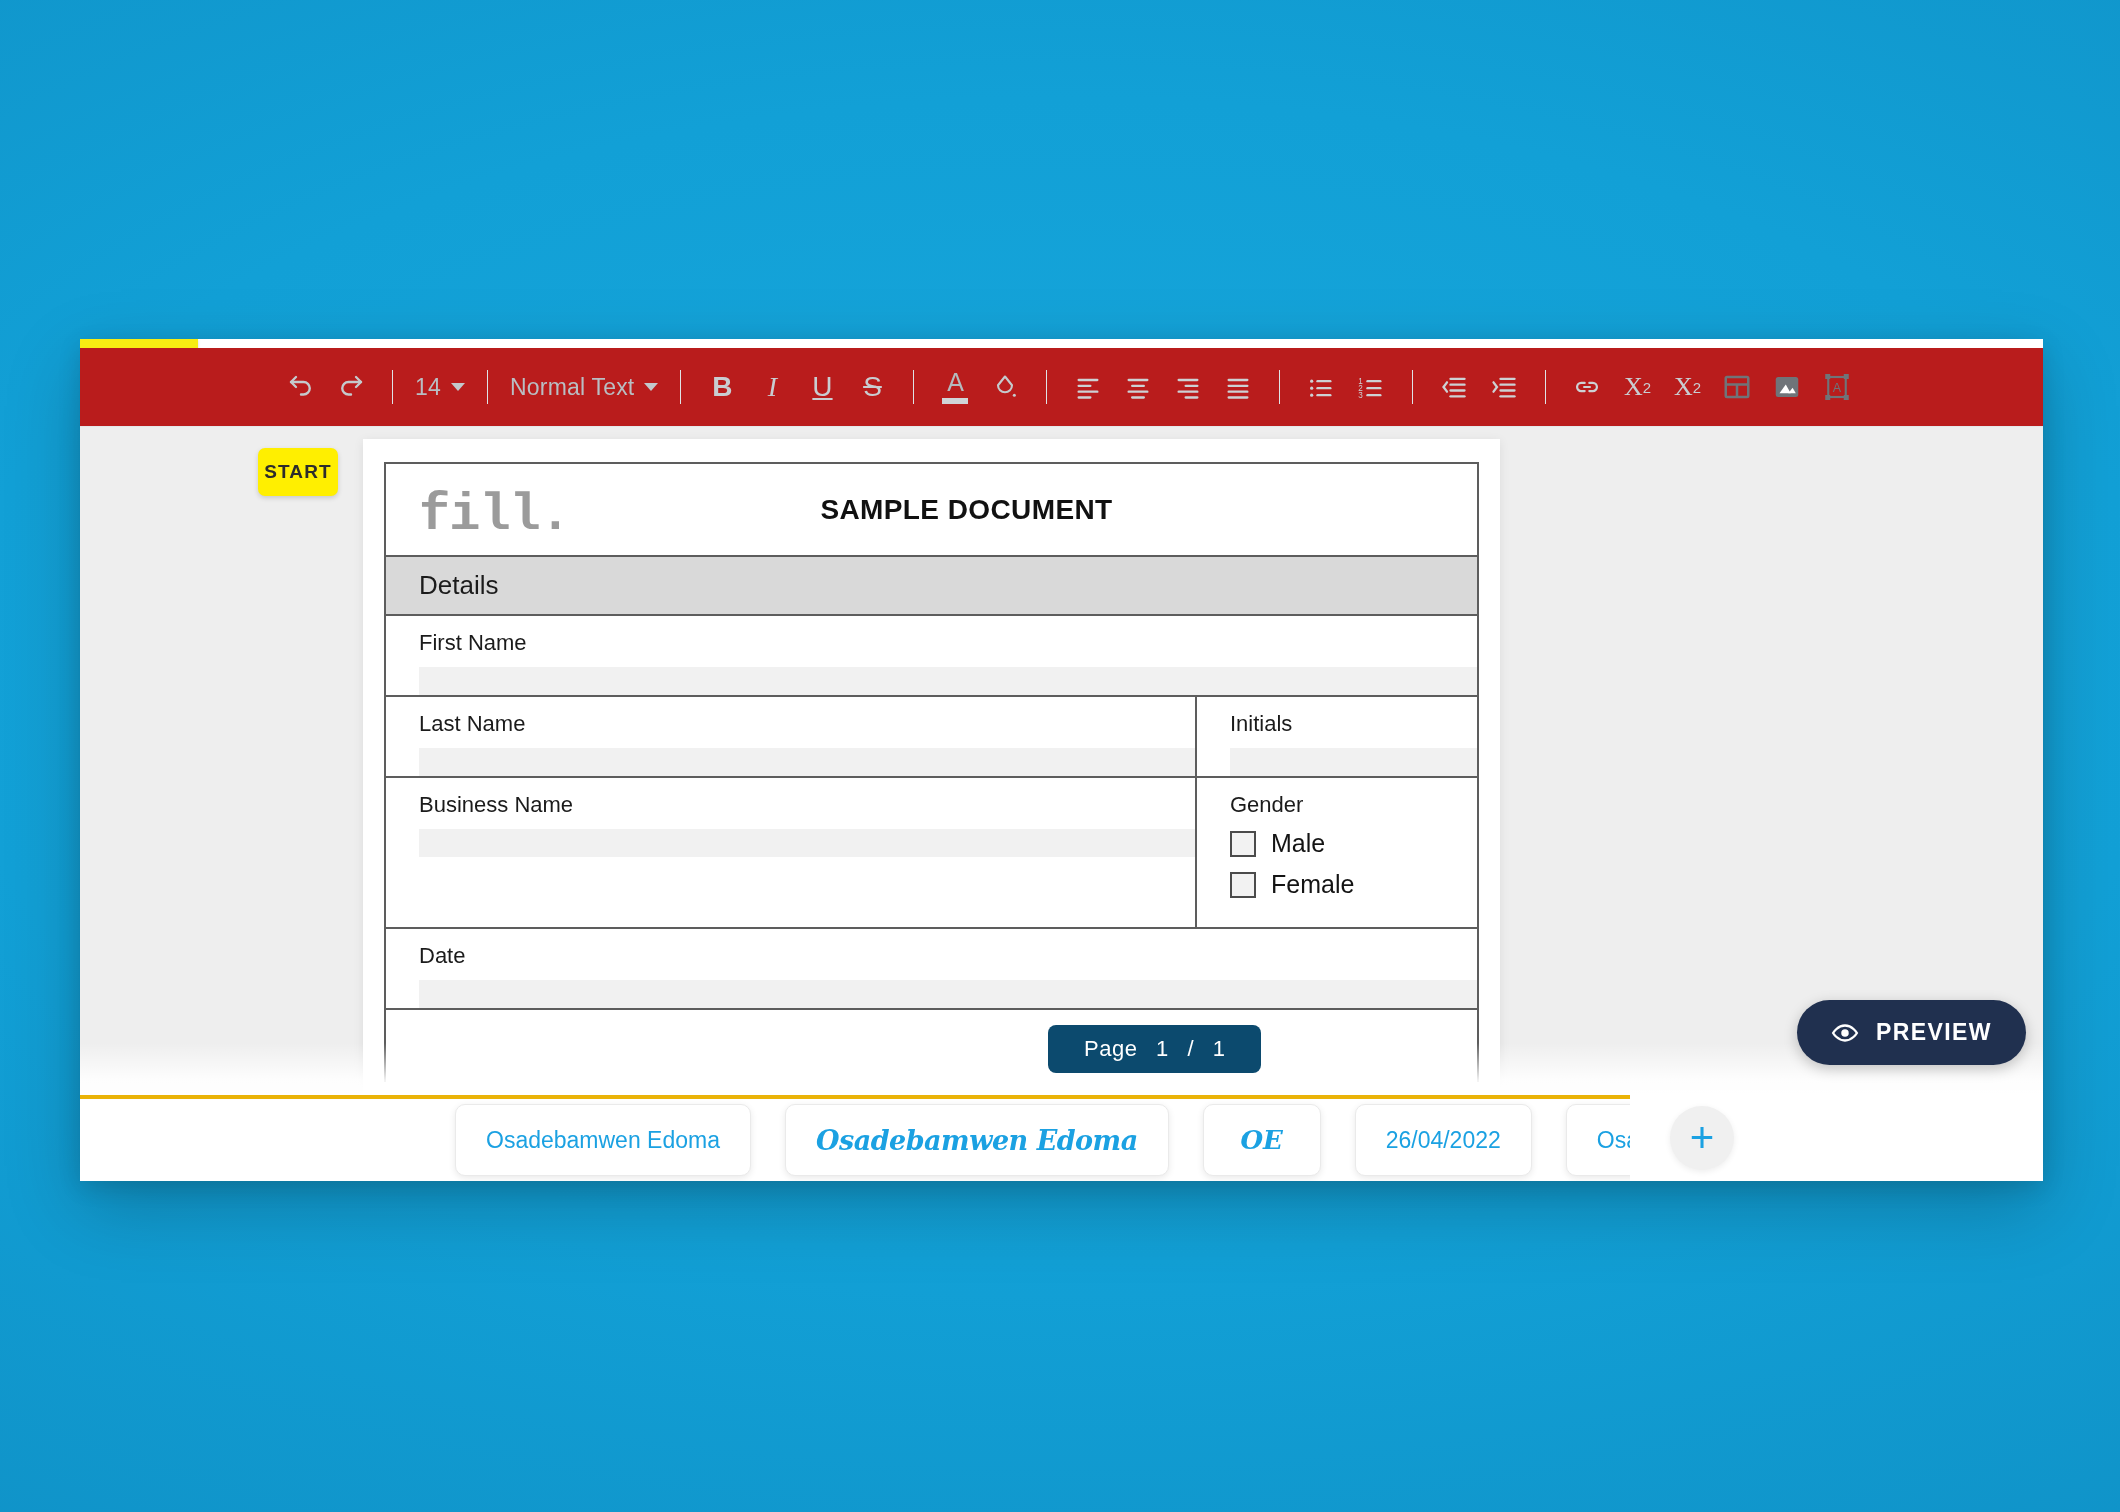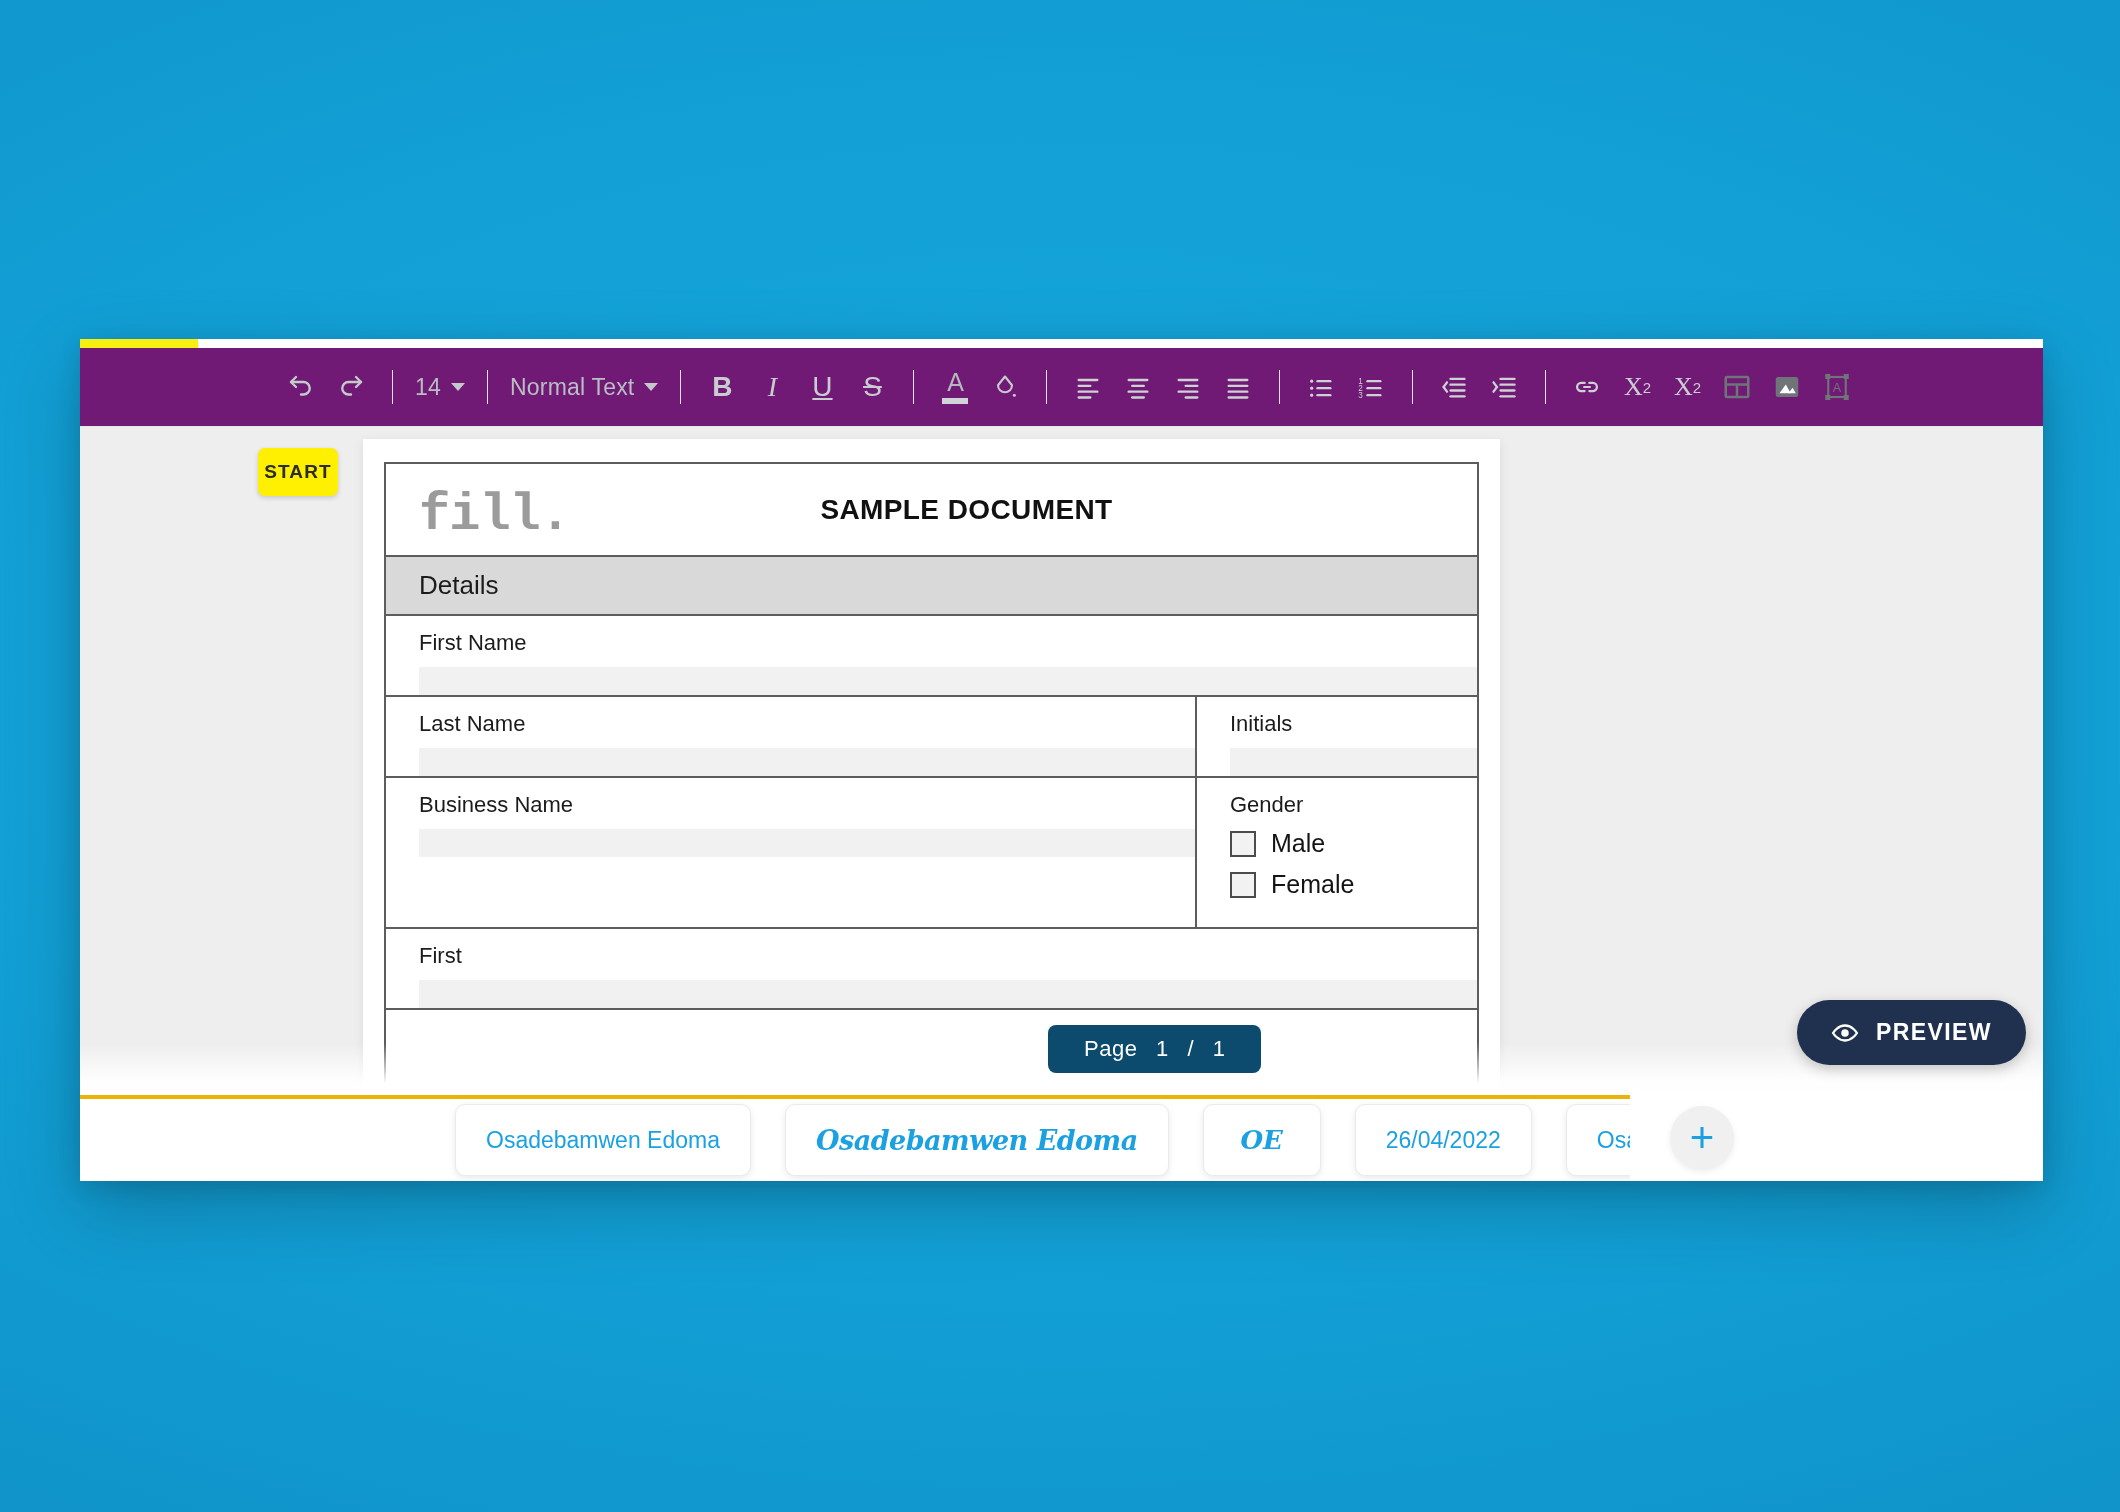--- a/index.html
+++ b/index.html
@@ -34,21 +34,21 @@
   #progress-fill {
     height: 100%;
     background: #f7ee12;
     box-shadow: 0 1px 3px rgba(0,0,0,0.18);
   }
 
   
   #toolbar {
     position: absolute; left: 0; top: 9px;
     width: 100%; height: 79px;
-    background: #701a75;
+    background: #b91c1c;
     border-bottom: 1px solid #e4e7e9;
     display: flex; align-items: center;
     padding-left: 196px;
   }
   .tb-group { display: flex; align-items: center; }
   .tb-btn {
     width: 50px; height: 46px;
     display: flex; align-items: center; justify-content: center;
     cursor: pointer;
     color: #c9cdd1;
@@ -545,21 +545,21 @@
             </div>
             <div class="cb-row">
               <span class="cb-box"></span>
               <span class="cb-text">Female</span>
             </div>
           </div>
         </div>
 
         <div class="form-row">
           <div class="form-cell cell-wide">
-            <div class="cell-label">First</div>
+            <div class="cell-label">Date</div>
             <div class="cell-input"></div>
           </div>
         </div>
 
       </div>
     </div>
 
     <div id="canvas-fade"></div>
 
     <div id="page-indicator">

